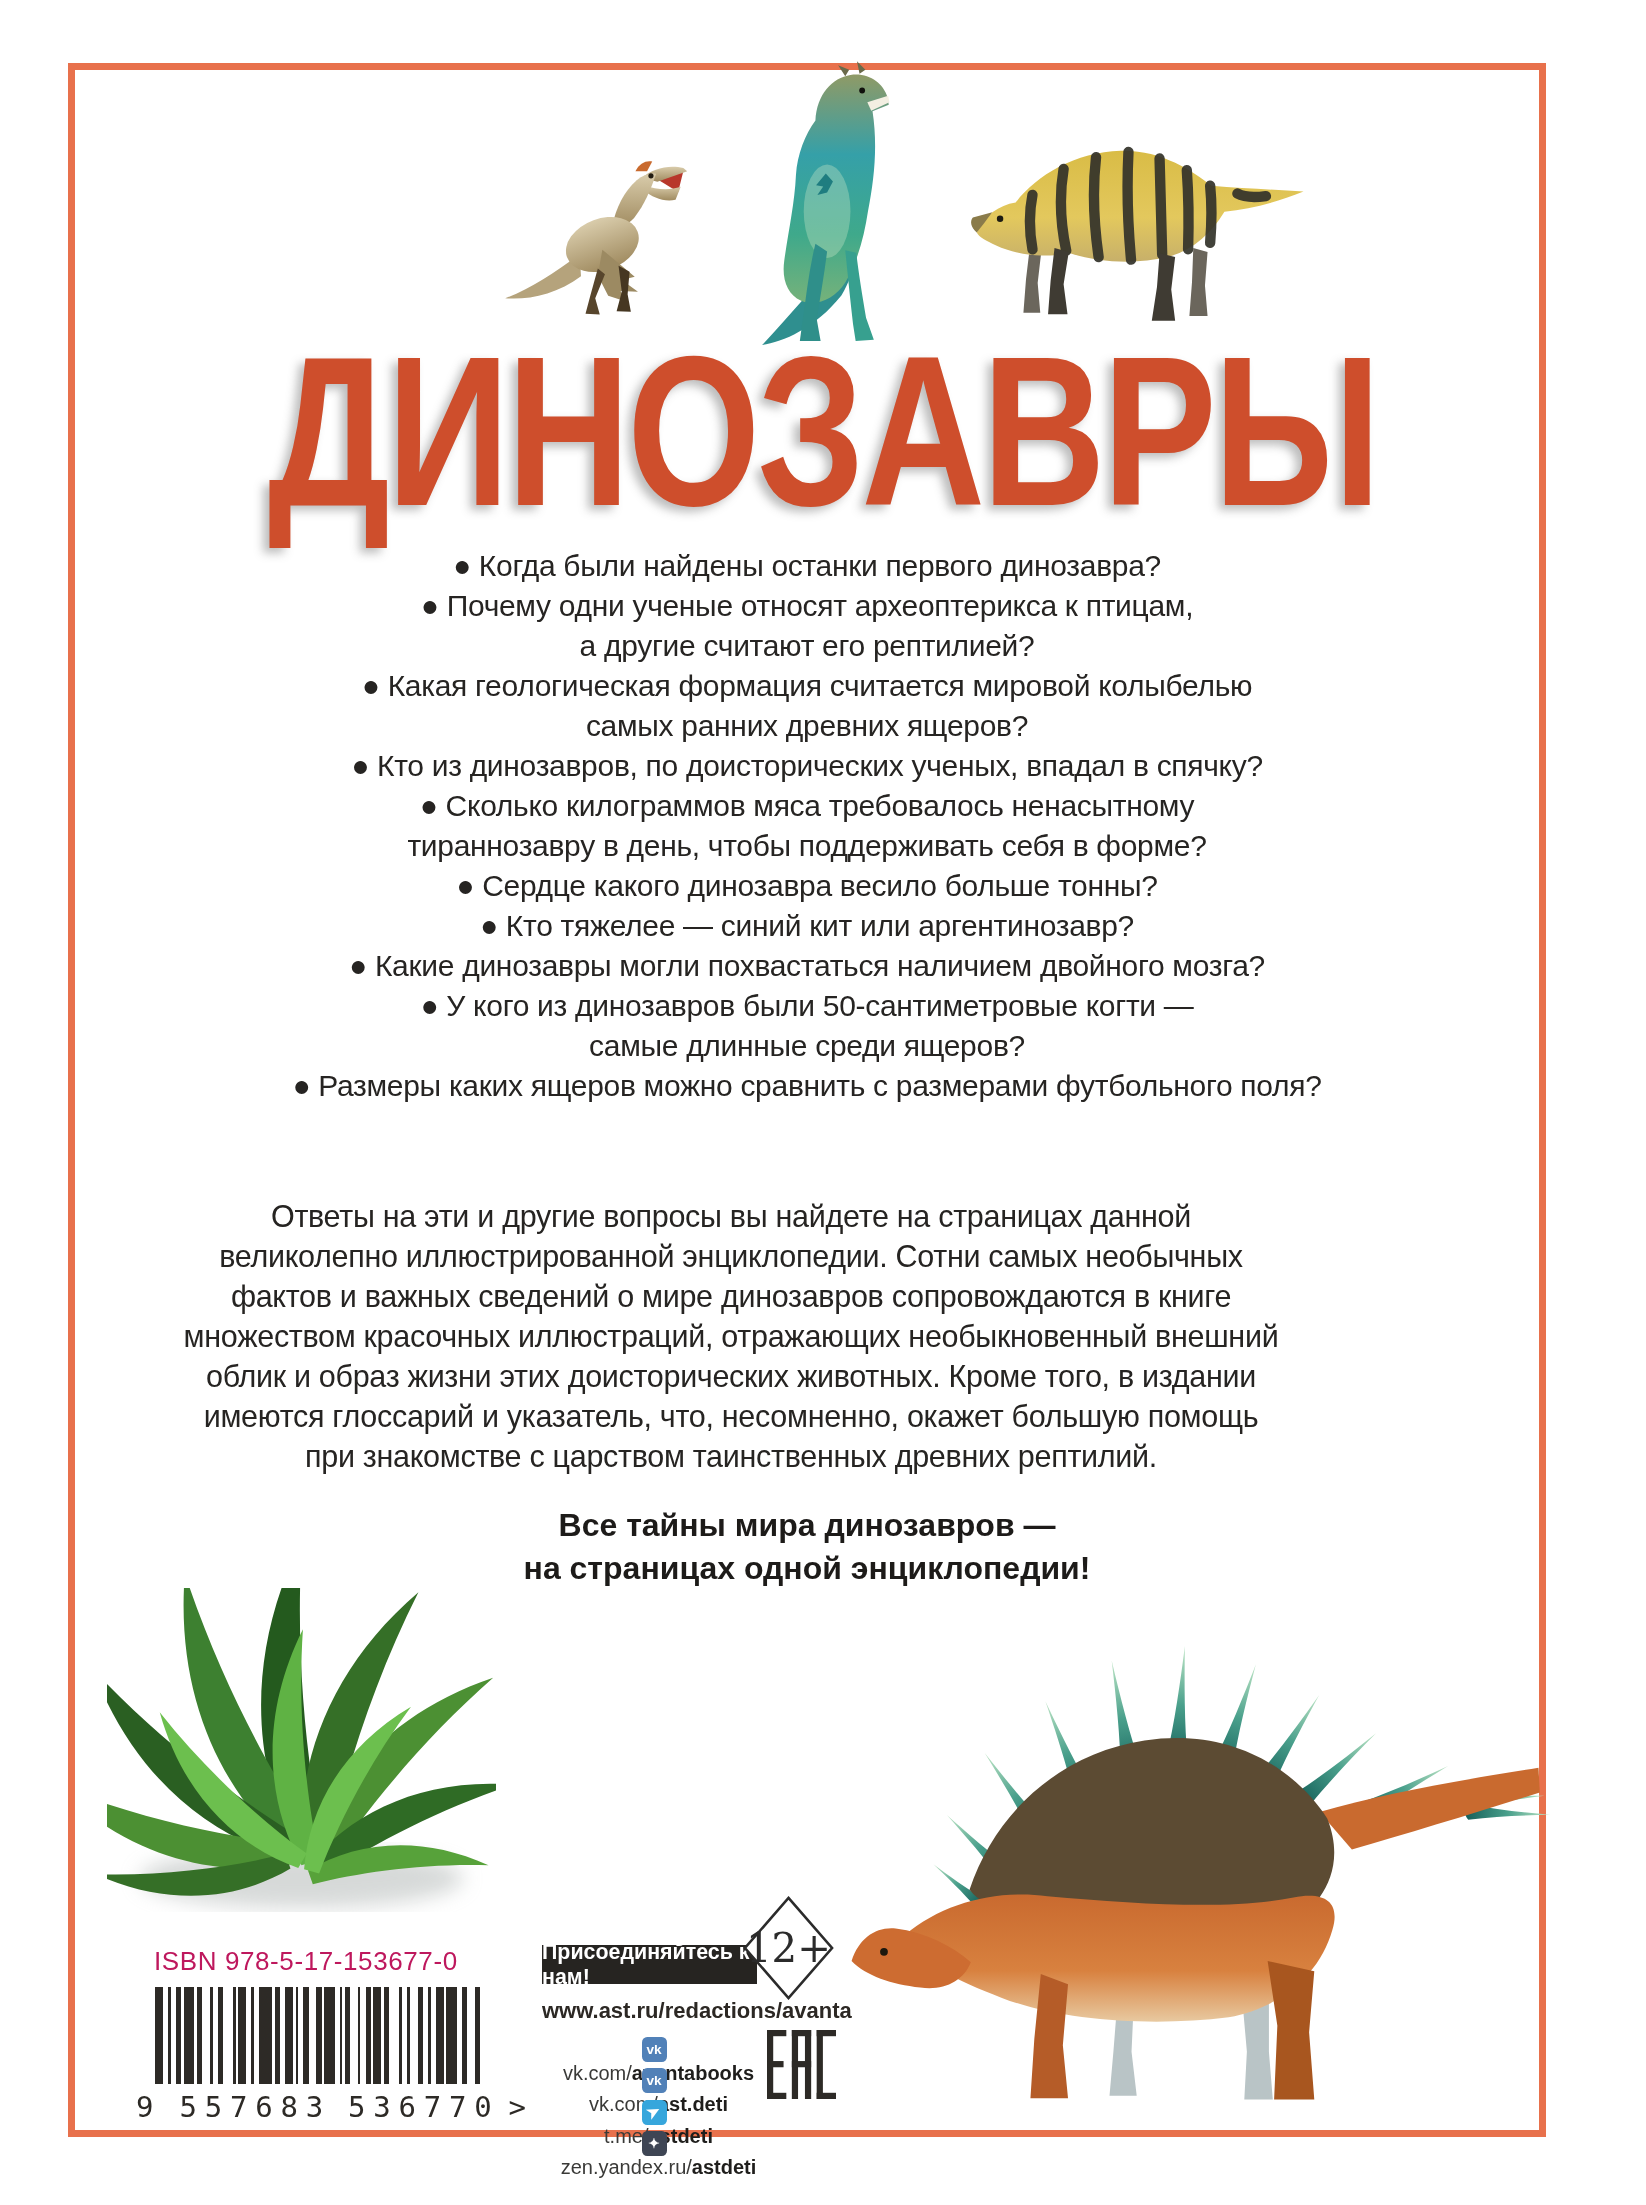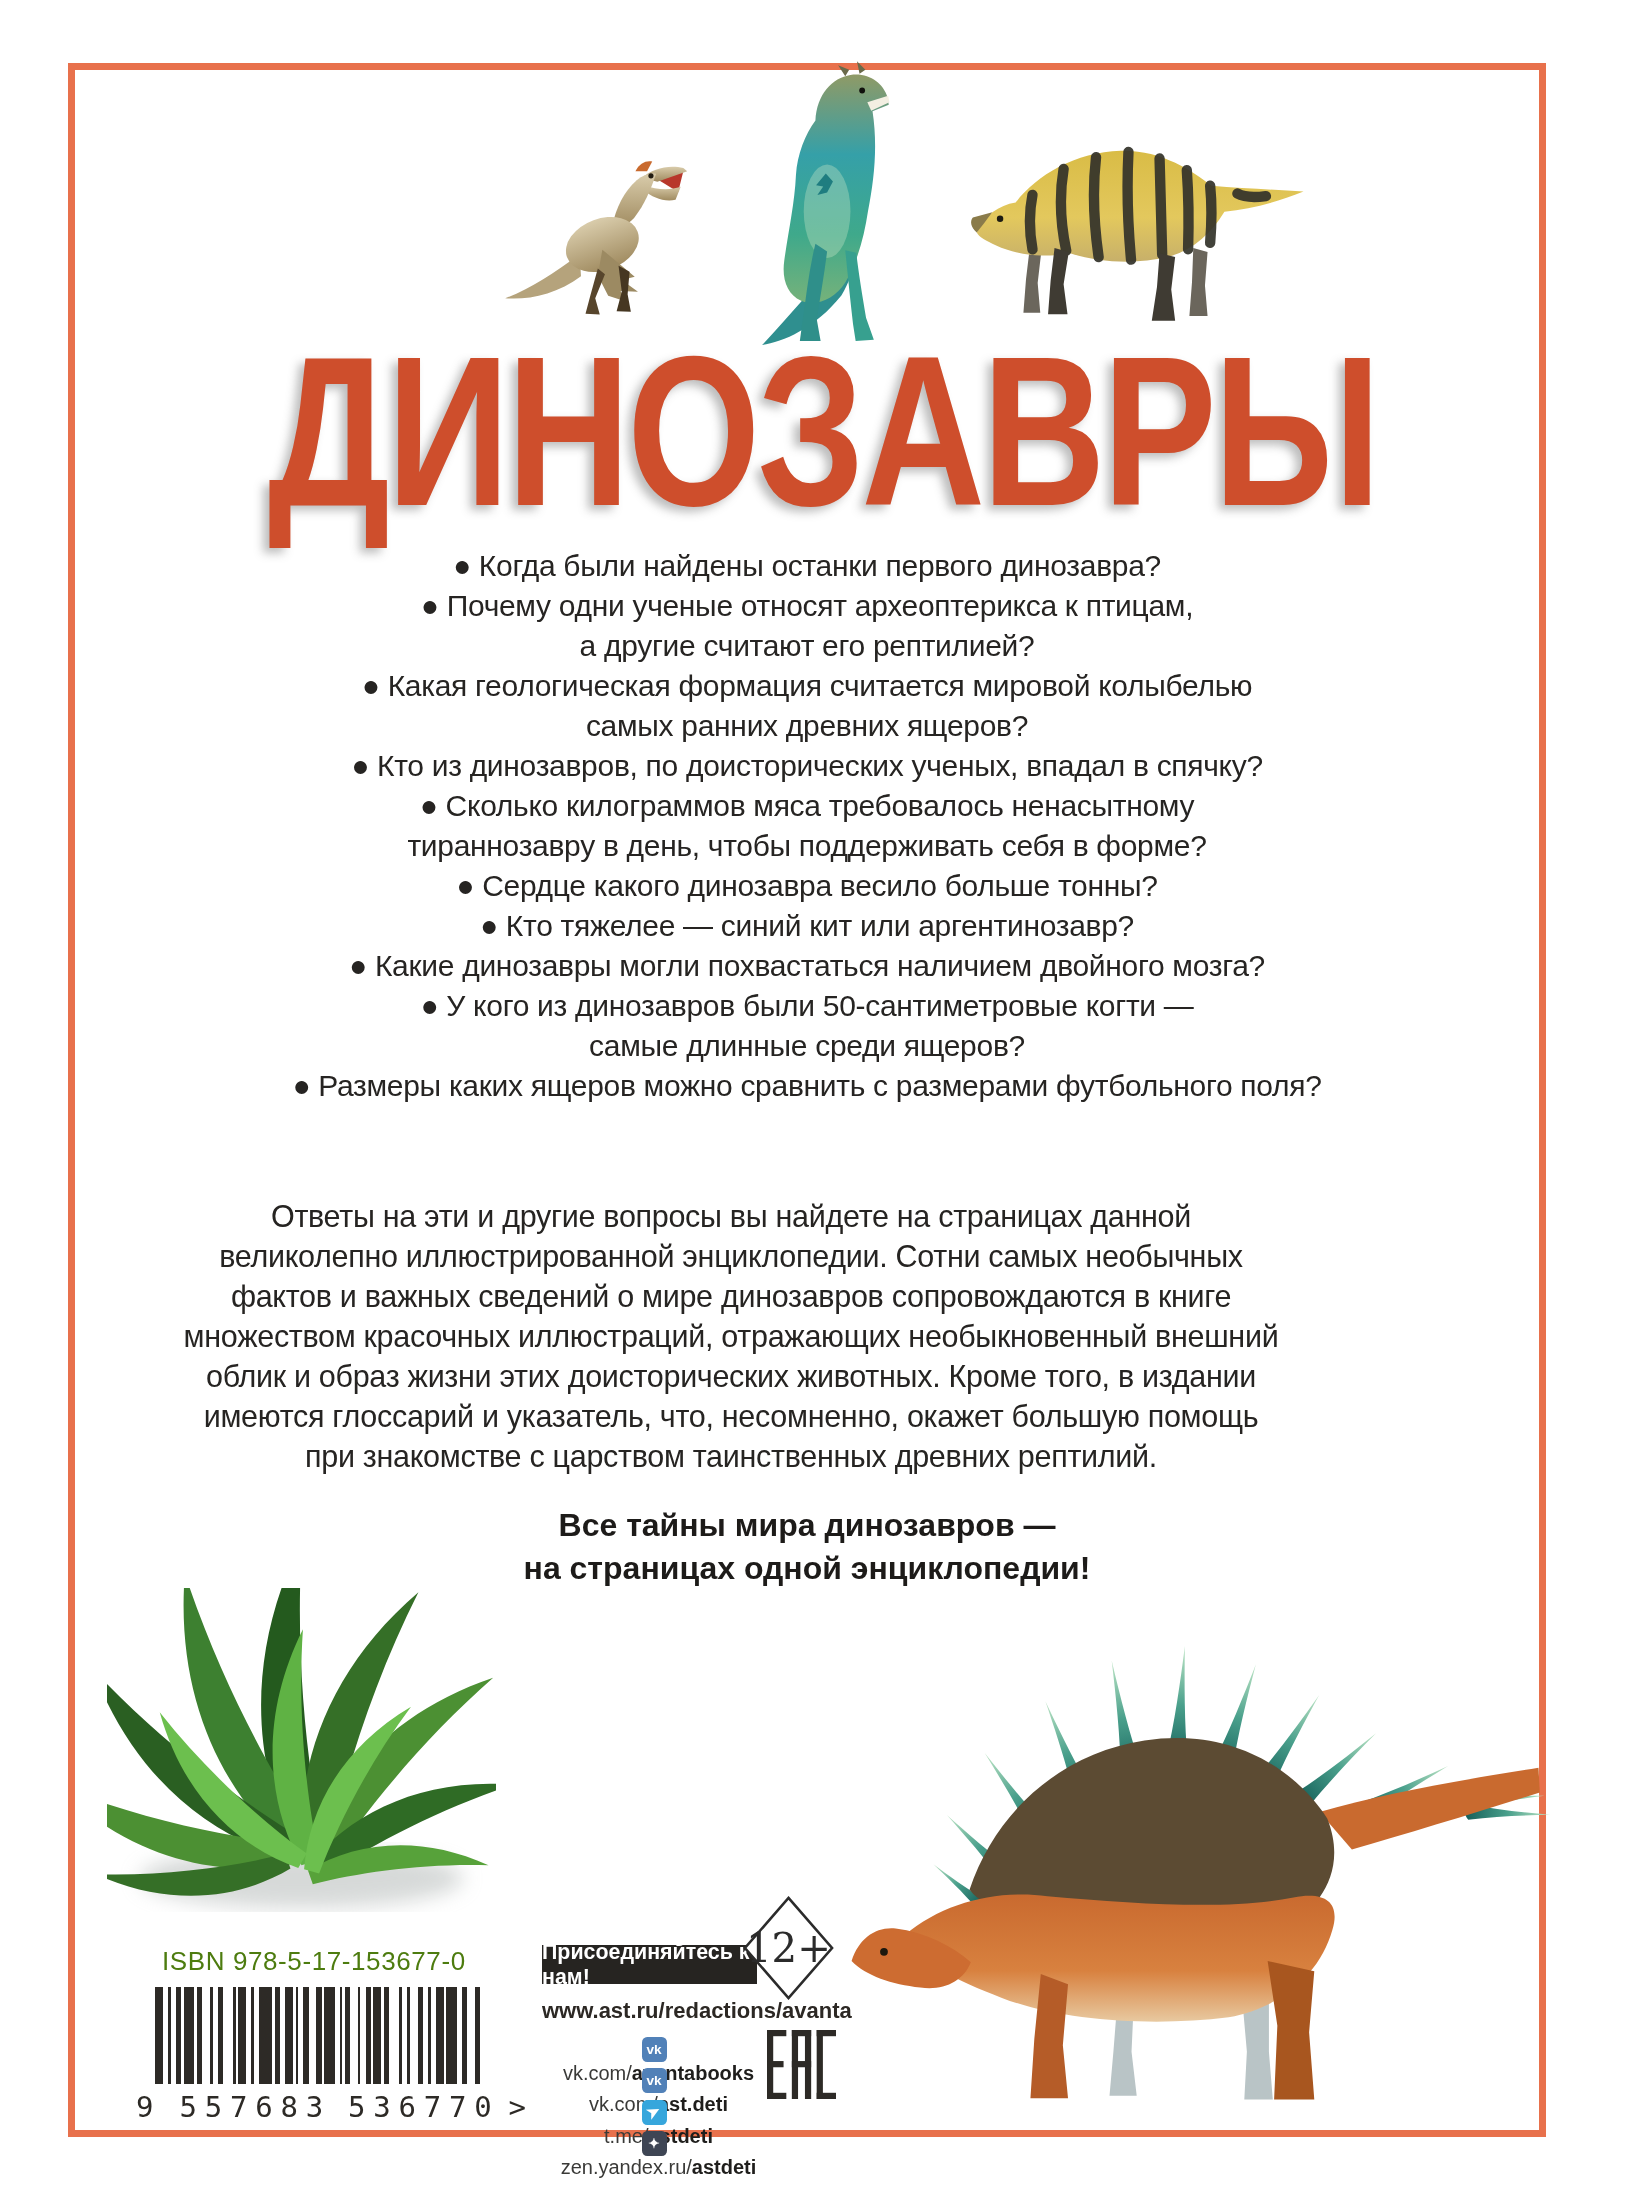--- a/index.html
+++ b/index.html
@@ -31,21 +31,21 @@
   .bullet{white-space:pre-line;}
   .paragraph{
     position:absolute;top:1196px;left:68px;width:1326px;text-align:center;
     font-size:30.5px;line-height:40px;letter-spacing:-0.3px;white-space:pre-line;
   }
   .tagline{
     position:absolute;top:1504px;left:68px;width:1478px;text-align:center;
     font-size:32px;line-height:43px;font-weight:bold;color:#1d1b19;white-space:pre-line;
   }
   .isbn-group{position:absolute;left:136px;top:1946px;width:402px;}
-  .isbn-text{font-size:26px;letter-spacing:0.6px;color:#4d7c0f;margin-left:26px;}
+  .isbn-text{font-size:26px;letter-spacing:0.6px;color:#be185d;margin-left:18px;}
   .barcode-bars{
     margin-top:10.4px;margin-left:19.4px;width:334px;height:97px;
     display:flex;align-items:stretch;overflow:hidden;background:#fff;
   }
   .barcode-bars .bar{background:#2d2a26;height:100%;flex:0 0 auto;}
   .barcode-bars .gap{background:#ffffff;height:100%;flex:0 0 auto;}
   .barcode-digits{
     margin-top:5.2px;display:flex;align-items:baseline;
     font-family:"DejaVu Sans Mono",monospace;font-size:29px;color:#2d2a26;
   }

